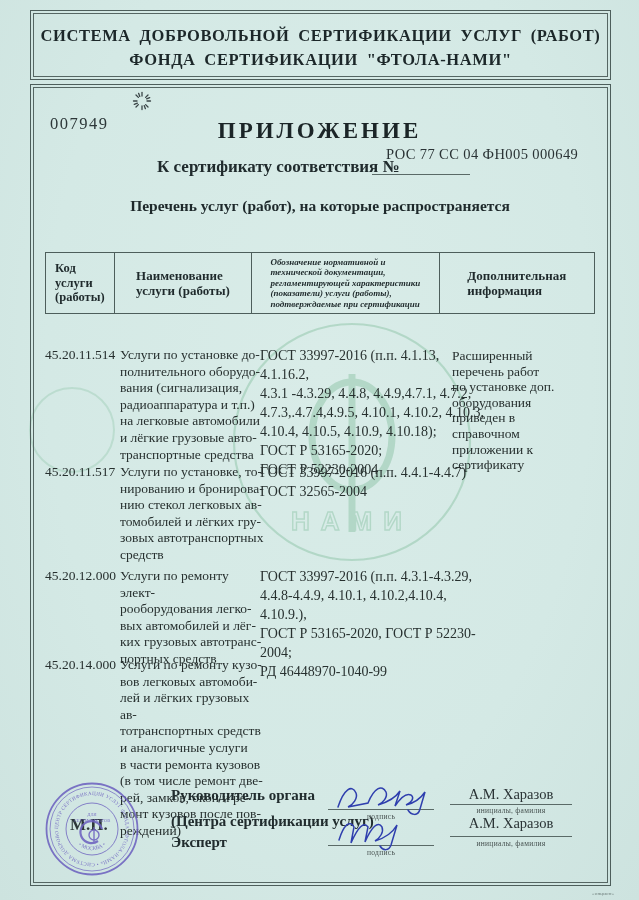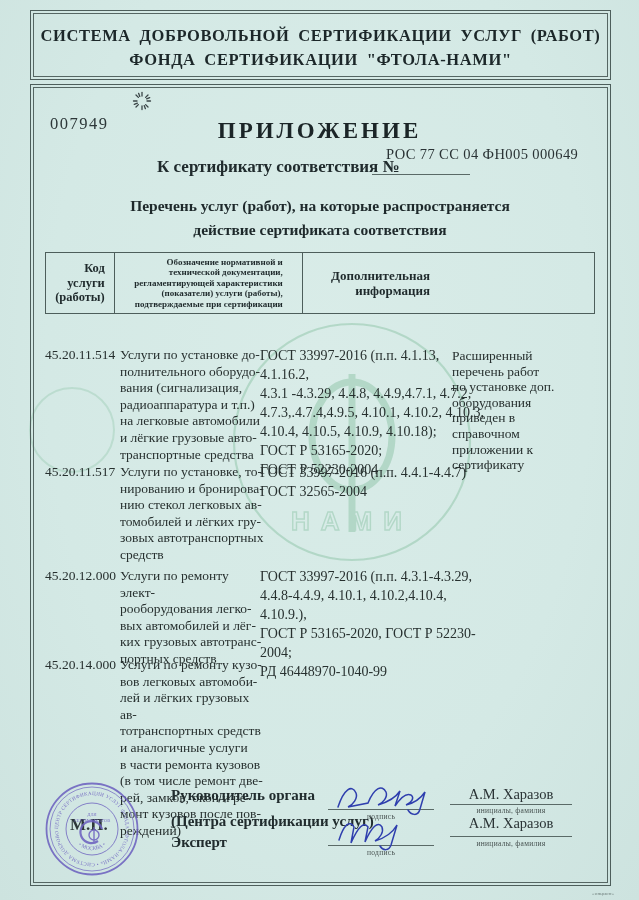--- a/index.html
+++ b/index.html
@@ -25,25 +25,25 @@
   .form-number{ left:50px; top:91px; font-size:16.5px; letter-spacing:1.5px; color:#2d3739;margin-top:23px; }
   .doc-title{ left:0; width:639px; top:118px; text-align:center; font-weight:bold;
     font-size:23px; letter-spacing:3px; color:#18232500; color:#1b2527; }
   .cert-number{ left:386px; top:146px; font-size:14.5px; letter-spacing:.4px; color:#2a3335; }
   .cert-label{ left:157px; top:157px; font-weight:bold; font-size:17px; color:#202b2d; }
   .cert-line{ left:372px; top:174px; width:98px; border-bottom:1px solid #5a6a67; height:0; }
   .subtitle{ left:0; width:640px; text-align:center; font-weight:bold; font-size:15.5px; color:#1e292b; }
   .thead{ left:45px; top:252px; width:550px; height:62px; border:1.5px solid #4d5e5b;
     display:flex; }
   .th{ border-right:1.5px solid #4d5e5b; display:flex; align-items:center; justify-content:center;
-    text-align:right; font-weight:bold; white-space:pre-line; color:#1f2a2c; }
+    text-align:left; font-weight:bold; white-space:pre-line; color:#1f2a2c; }
   .th:last-child{ border-right:none; }
   .th1{ width:69px; font-size:12.5px; line-height:14.5px; }
   .th2{ width:138px; font-size:13px; line-height:15px; }
-  .th3{ width:188px; font-size:9px; line-height:10.5px; }
+  .th3{ width:188px; font-size:9px; line-height:10.5px;font-style:italic; }
   .th4{ width:155px; font-size:13px; line-height:15px; }
   .cell{ position:absolute; white-space:pre-line; color:#27302f;margin-top:21px; }
   .c-code{ left:45px; width:78px; font-size:13.5px; }
   .c-name{ left:120px; width:144px; font-size:13.5px; line-height:16.6px; }
   .c-docs{ left:260px; width:228px; font-size:14px; line-height:19px; }
   .c-info{ left:452px; width:130px; font-size:13.5px; line-height:15.6px; text-align:left; }
   .sig-label{ left:171px; font-weight:bold; font-size:15px; color:#212c2e; }
   .sig-line{ border-bottom:1px solid #5a6a67; height:0; }
   .caption{ font-size:7.5px; color:#46504f; text-align:center; letter-spacing:.3px; }
   .name-val{ font-size:14.5px; color:#2a3335; text-align:center; }
@@ -92,26 +92,27 @@
       <line x1="3.3" y1="14.4" x2="6.4" y2="13.2"></line>
         <line x1="15.6" y1="8.8" x2="18.7" y2="7.6"></line>
     </g>
   </svg>
 
   <div class="abs doc-title">ПРИЛОЖЕНИЕ</div>
   <div class="abs cert-number">РОС 77 СС 04 ФН005 000649</div>
   <div class="abs cert-label">К сертификату соответствия №</div>
   <div class="abs cert-line"></div>
   <div class="abs subtitle" style="top:197px;">Перечень услуг (работ), на которые распространяется</div>
-  <div class="abs subtitle" style="top:221px;">действие сертификата соответствия</div>
 
   <div class="abs thead">
     <div class="th th1">Код
 услуги
 (работы)</div>
+    <div class="th th2">Наименование
+услуги (работы)</div>
     <div class="th th3">Обозначение нормативной и
 технической документации,
 регламентирующей характеристики
 (показатели) услуги (работы),
 подтверждаемые при сертификации</div>
     <div class="th th4">Дополнительная
 информация</div>
   </div>
 
   <div class="cell c-code" style="top:326px">45.20.11.514</div>

